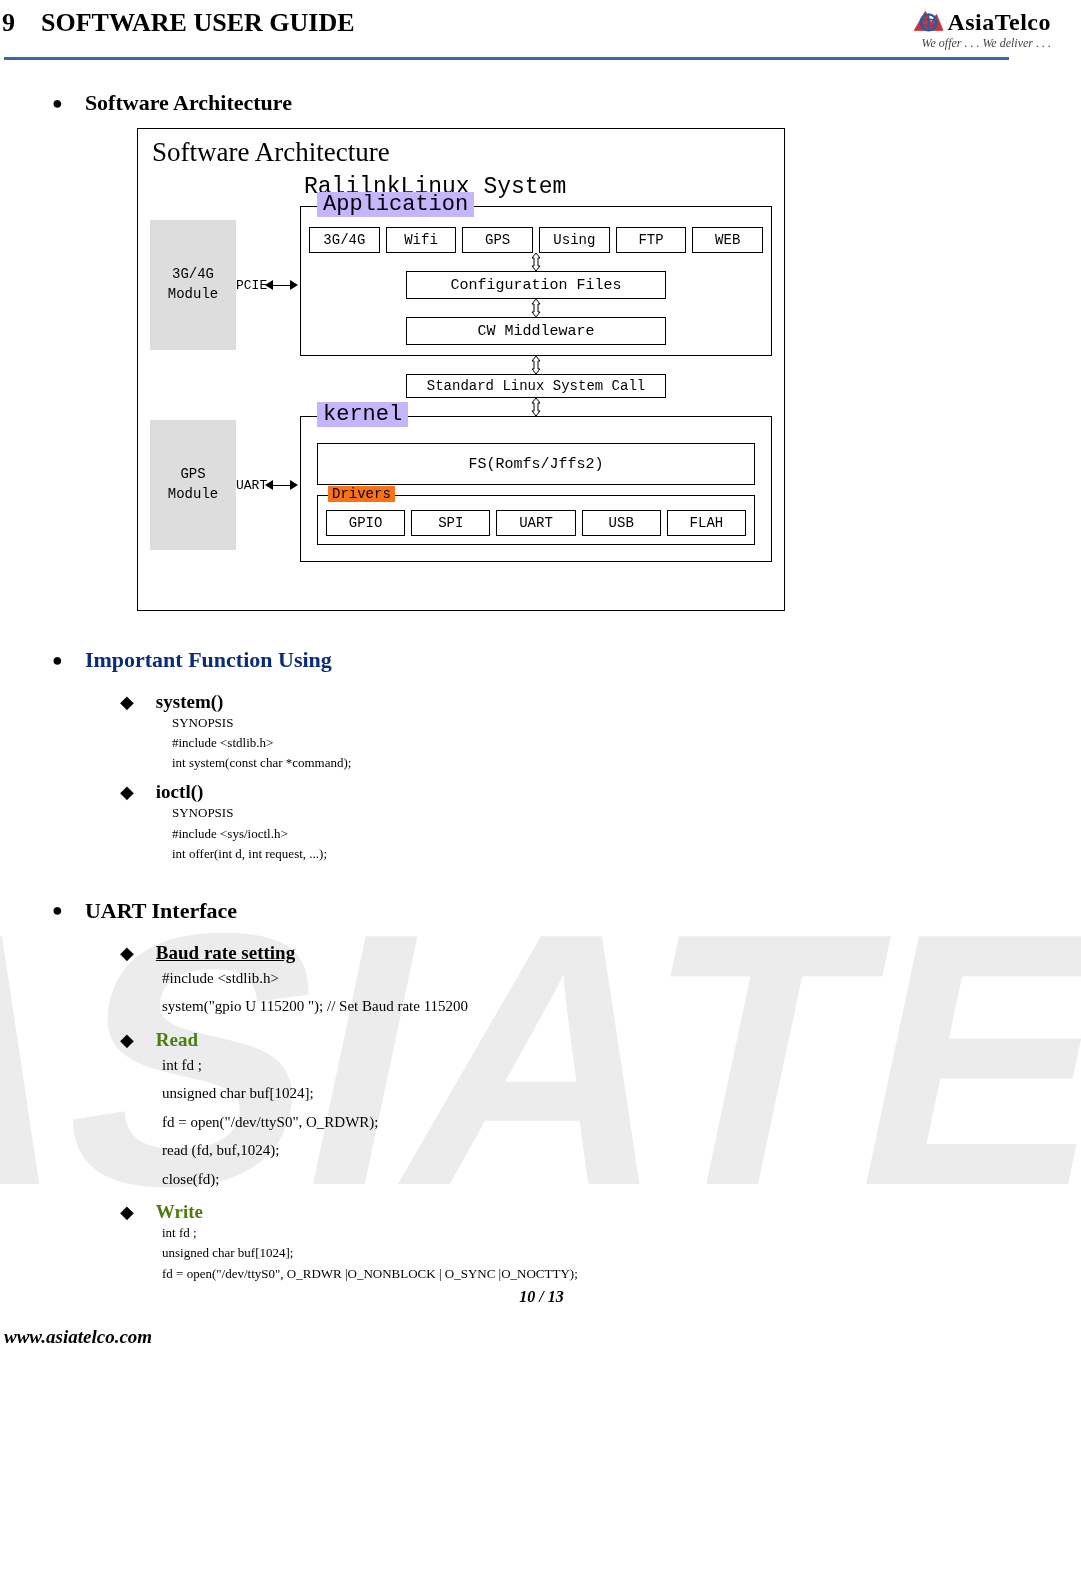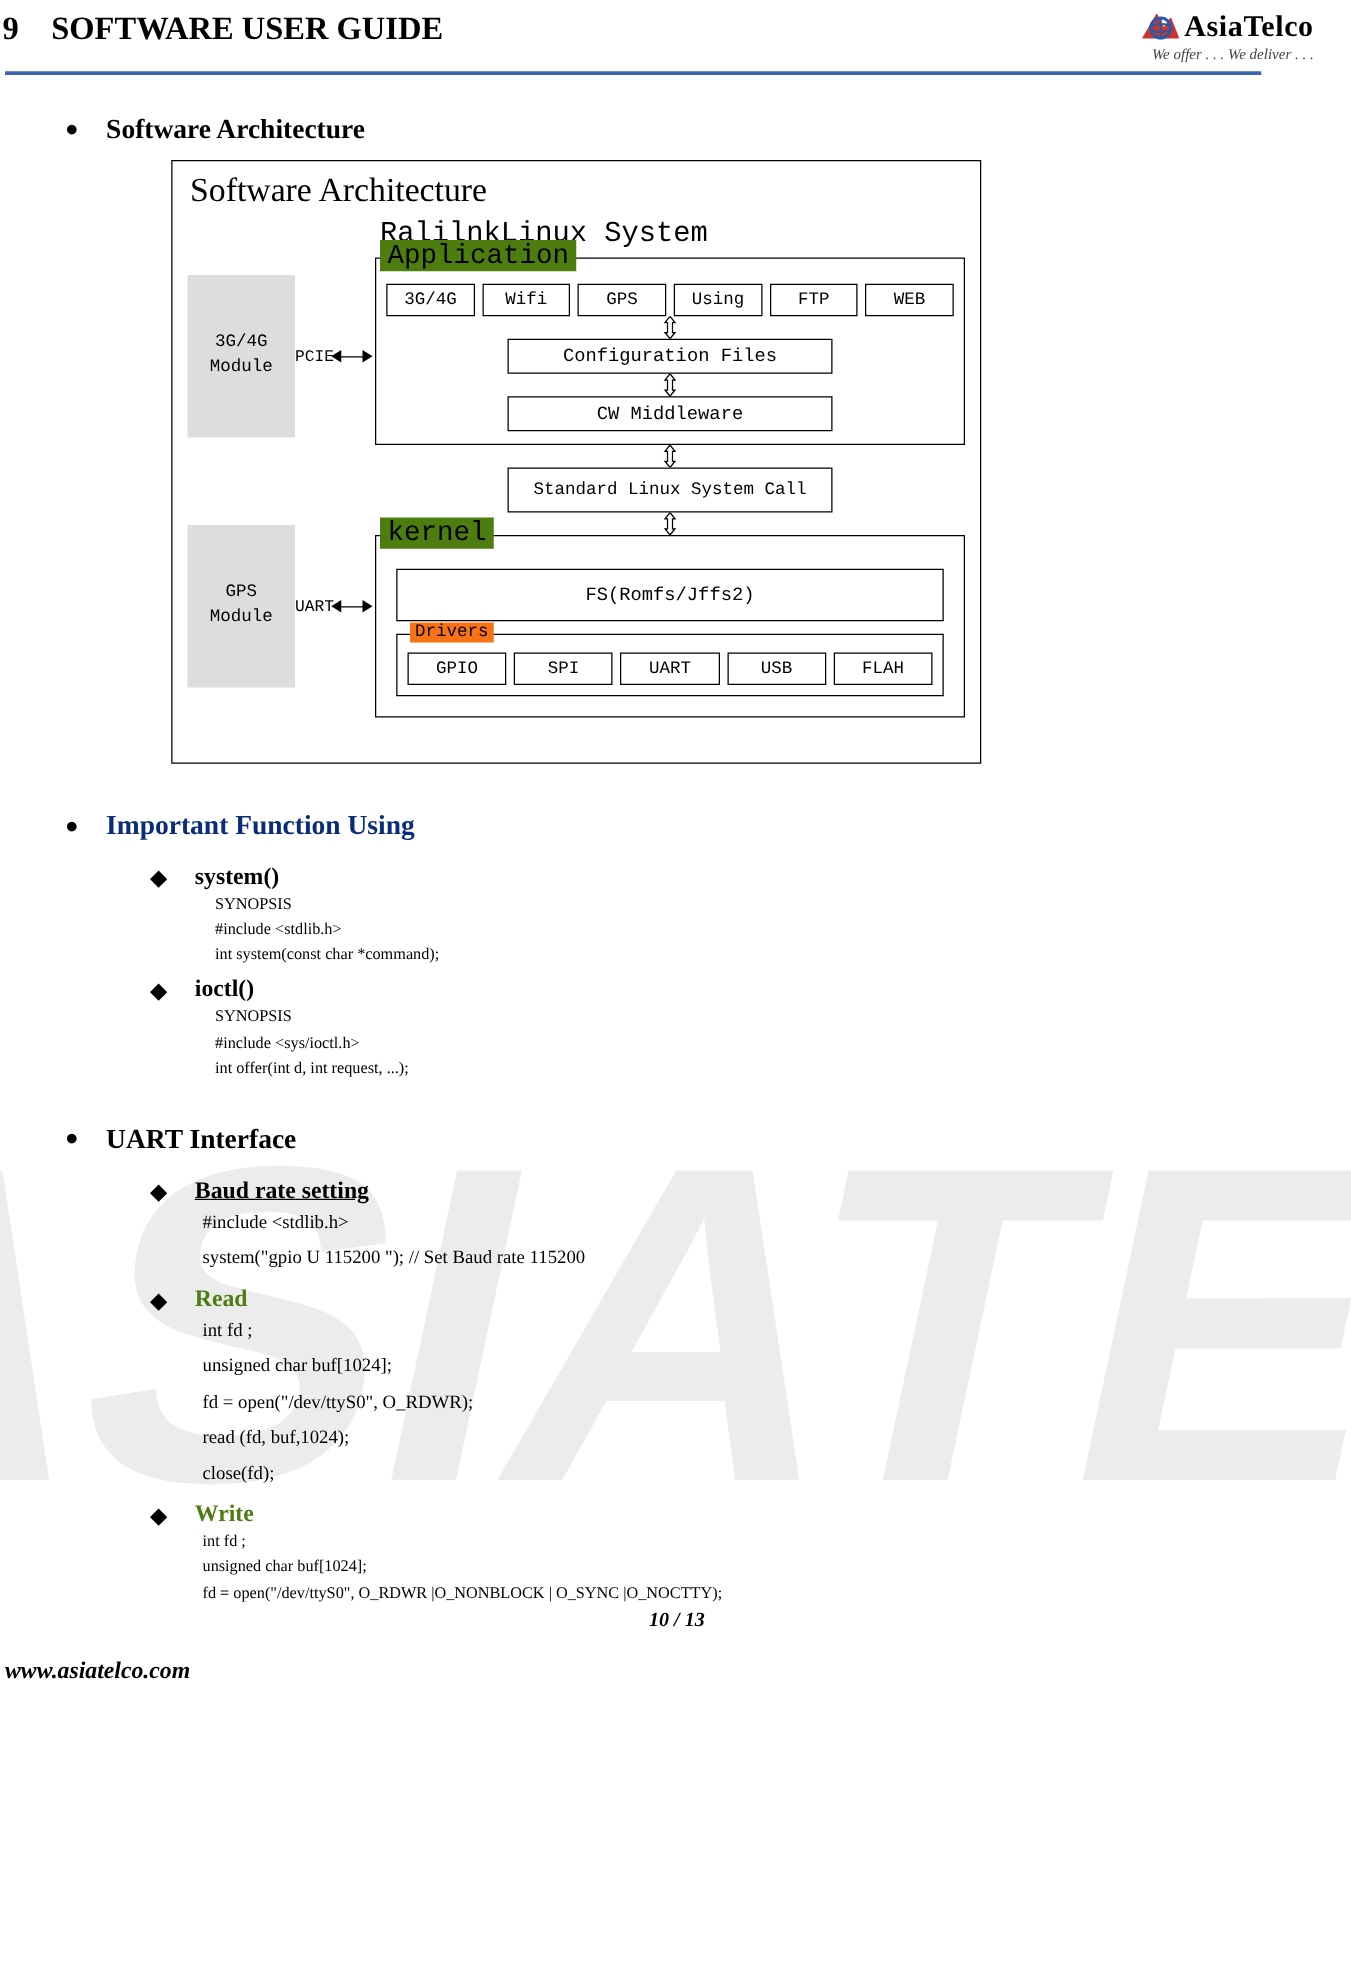--- a/index.html
+++ b/index.html
@@ -72,35 +72,35 @@
   .conn-line .la {
     position:absolute; left:-2px; top:2px;
     border-right:8px solid #000; border-top:5px solid transparent; border-bottom:5px solid transparent;
   }
   .d-right { flex: 1; }
   .rl-title { font-size: 23px; margin: 0 0 6px 4px; }
   .group {
     border: 1px solid #000; margin: 0 0 0 0; position: relative; padding: 20px 8px 10px 8px;
   }
   .group-label {
-    position: absolute; top: -15px; left: 3px; background: #4d7c0f; padding: 0 6px;
+    position: absolute; top: -15px; left: 16px; background: #c4b5fd; padding: 0 6px;
     font-size: 22px;
   }
   .cells { display: flex; gap: 6px; flex-wrap: nowrap; }
   .cell {
     border: 1px solid #000; height: 26px; display: flex; align-items: center; justify-content: center;
     font-size: 14px; flex: 1 1 0; min-width: 0;
   }
   .wbox {
     border: 1px solid #000; height: 28px; font-size: 15px; display:flex; align-items:center; justify-content:center;
     width: 260px; margin: 0 auto;
   }
   .vconn { display:flex; justify-content:center; height:18px; align-items:center; }
   .vconn svg { width: 14px; height: 18px; }
-  .std { border:1px solid #000; width: 260px; height:36px; margin: 0 auto; font-size:14px; display:flex; align-items:center; justify-content:center; }
+  .std { border:1px solid #000; width: 260px; height:24px; margin: 0 auto; font-size:14px; display:flex; align-items:center; justify-content:center; }
   .kernel-group { margin-top: 0; }
   .fs { border:1px solid #000; height: 42px; display:flex; align-items:center; justify-content:center; font-size:15px; margin: 6px 8px 10px 8px; }
   .drivers-wrap { border:1px solid #000; margin: 0 8px 6px 8px; position:relative; padding: 14px 8px 8px 8px; }
   .drivers-label { position:absolute; top:-10px; left:10px; background:#f97316; font-size:14px; padding: 0 4px; }
 
   .footer { text-align: center; font-style: italic; font-weight: bold; font-size: 16px; margin-top: 4px; }
   .footer-url { font-style: italic; font-weight: bold; font-size: 19px; margin-top: 20px; margin-left: 2px; }
 </style>
 </head>
 <body>

